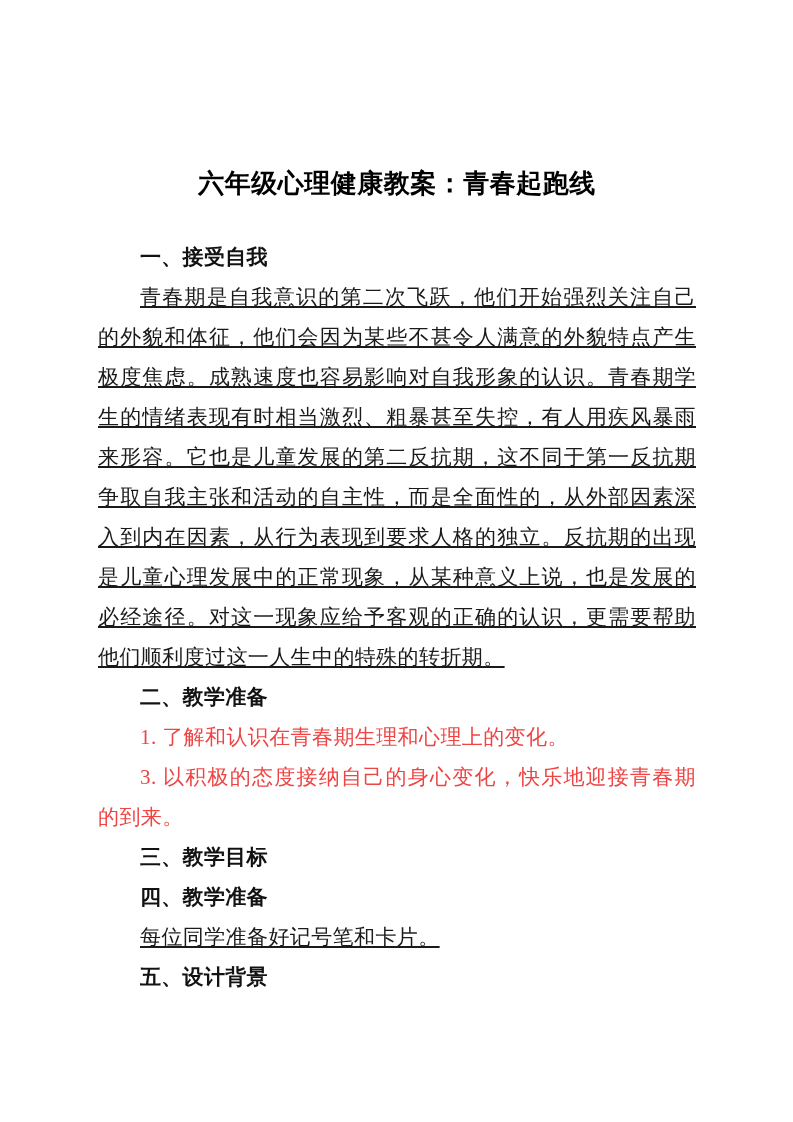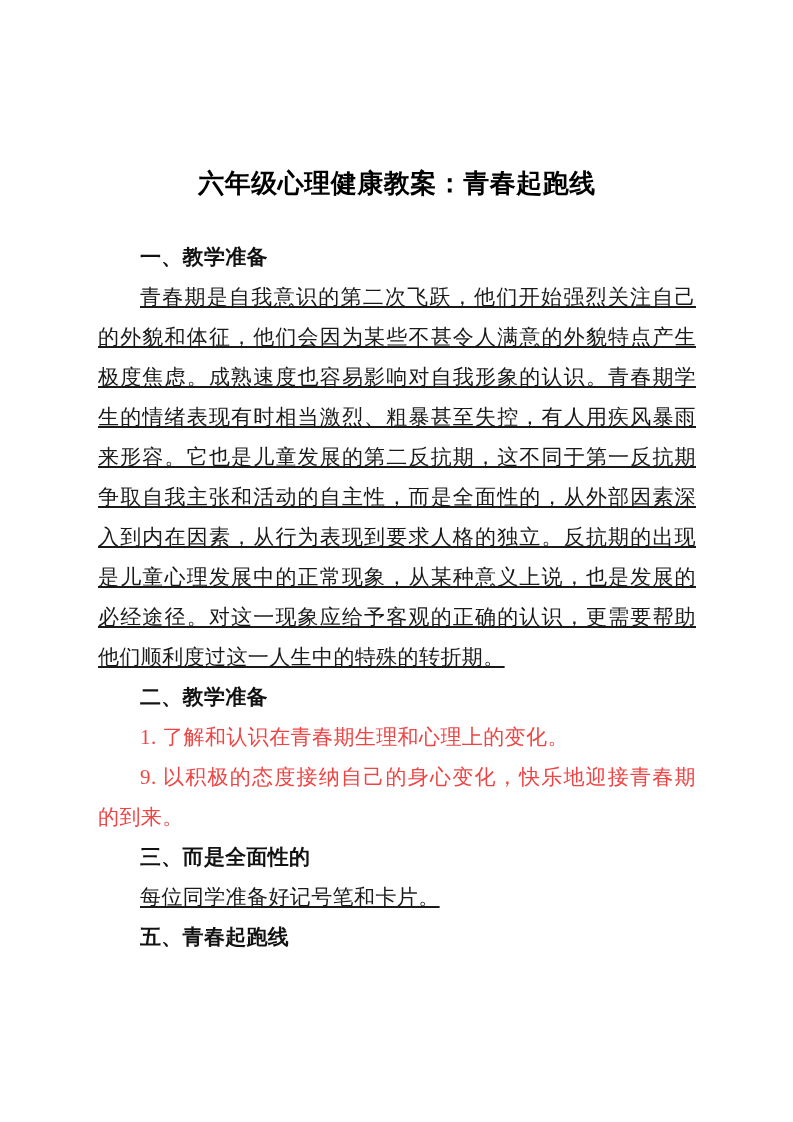--- a/index.html
+++ b/index.html
@@ -86,27 +86,28 @@
 </head>
 <body>
 
 <div class="page">
   <div class="content">
 
     <h1 class="doc-title">六年级心理健康教案：青春起跑线</h1>
 
     <div class="spacer-title"></div>
 
-    <h2 class="section-heading">一、教学准备</h2>
+    <h2 class="section-heading">一、接受自我</h2>
     <p class="body-para indent">青春期是自我意识的第二次飞跃，他们开始强烈关注自己的外貌和体征，他们会因为某些不甚令人满意的外貌特点产生极度焦虑。成熟速度也容易影响对自我形象的认识。青春期学生的情绪表现有时相当激烈、粗暴甚至失控，有人用疾风暴雨来形容。它也是儿童发展的第二反抗期，这不同于第一反抗期争取自我主张和活动的自主性，而是全面性的，从外部因素深入到内在因素，从行为表现到要求人格的独立。反抗期的出现是儿童心理发展中的正常现象，从某种意义上说，也是发展的必经途径。对这一现象应给予客观的正确的认识，更需要帮助他们顺利度过这一人生中的特殊的转折期。</p>
 
     <h2 class="section-heading">二、教学准备</h2>
     <p class="list-item">1. 了解和认识在青春期生理和心理上的变化。</p>
-    <p class="list-item">9. 以积极的态度接纳自己的身心变化，快乐地迎接青春期的到来。</p>
+    <p class="list-item">3. 以积极的态度接纳自己的身心变化，快乐地迎接青春期的到来。</p>
 
-    <h2 class="section-heading">三、而是全面性的</h2>
+    <h2 class="section-heading">三、教学目标</h2>
 
+    <h2 class="section-heading">四、教学准备</h2>
     <p class="body-para indent">每位同学准备好记号笔和卡片。</p>
 
-    <h2 class="section-heading">五、青春起跑线</h2>
+    <h2 class="section-heading">五、设计背景</h2>
 
   </div>
 </div>
 
 </body></html>

